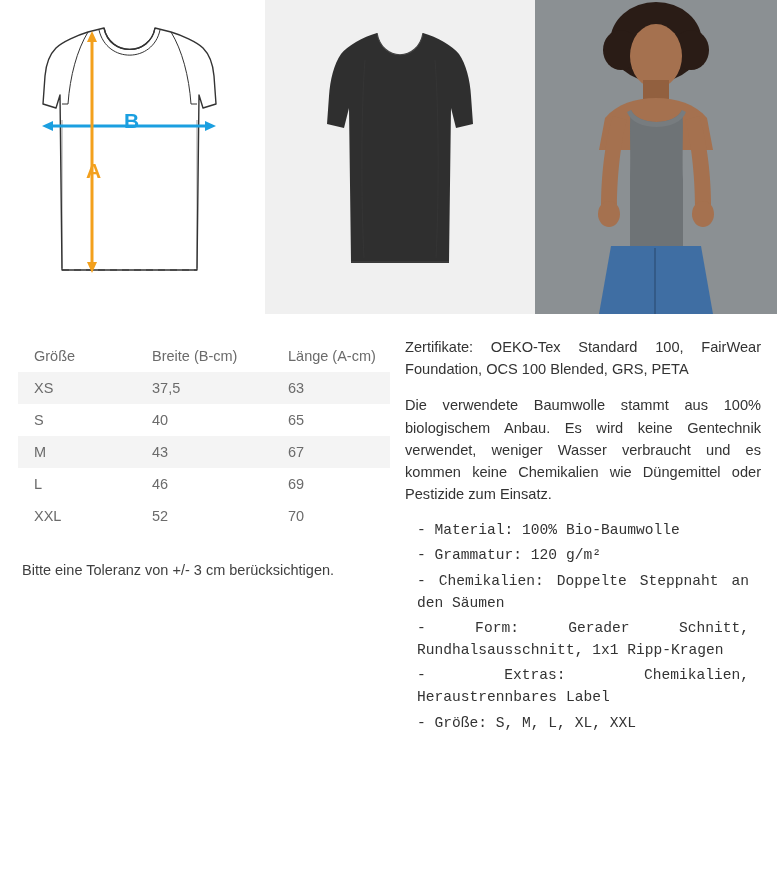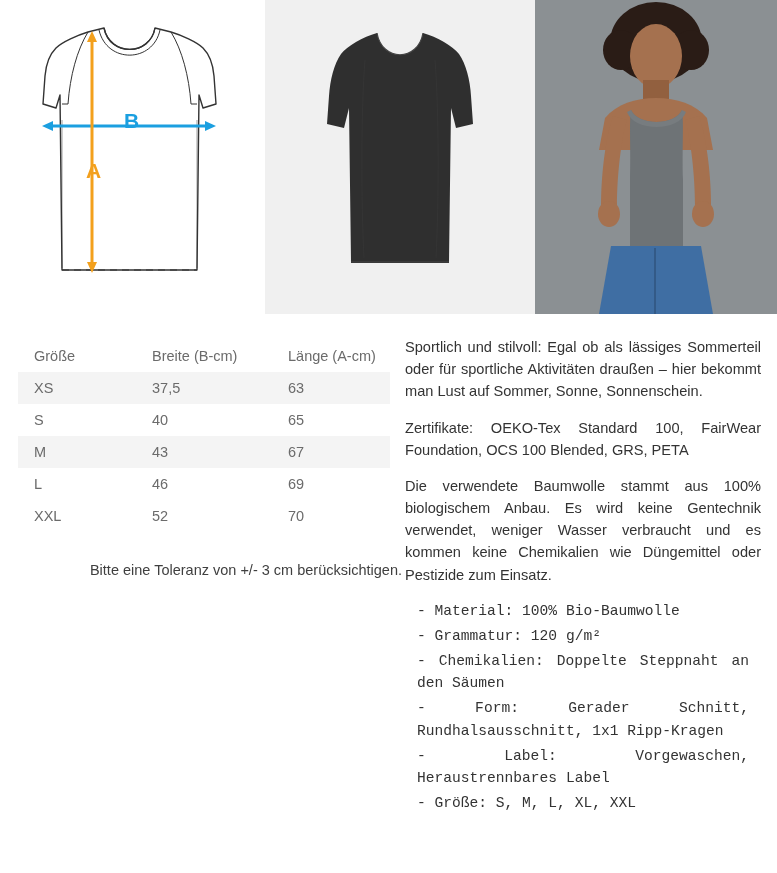--- a/index.html
+++ b/index.html
@@ -75,21 +75,21 @@
   .size-table tbody tr.even { background: #ffffff; }
   .size-table thead tr { background: #ffffff; }
 
   .tolerance {
     position: absolute;
     left: 22px;
     top: 248px;
     width: 380px;
     font-size: 14.5px;
     color: #3f3f3f;
-    text-align: right;
+    text-align: left;
   }
 
   
   .right-col {
     position: absolute;
     left: 405px;
     top: 22px;
     width: 356px;
     font-size: 14.6px;
     line-height: 1.52;
@@ -227,27 +227,26 @@
           <td>XXL</td>
           <td>52</td>
           <td>70</td>
         </tr>
       </tbody>
     </table>
 
     <div class="tolerance">Bitte eine Toleranz von +/- 3 cm berücksichtigen.</div>
 
     <div class="right-col">
-      <p>Sportlich und stilvoll: Egal ob als lässiges Sommerteil oder für sportliche Aktivitäten draußen – hier bekommt man Lust auf Sommer, Sonne, Sonnenschein.</p>
       <p>Zertifikate: OEKO-Tex Standard 100, FairWear Foundation, OCS 100 Blended, GRS, PETA</p>
       <p>Die verwendete Baumwolle stammt aus 100% biologischem Anbau. Es wird keine Gentechnik verwendet, weniger Wasser verbraucht und es kommen keine Chemikalien wie Düngemittel oder Pestizide zum Einsatz.</p>
       <ul>
         <li>- Material: 100% Bio-Baumwolle</li>
         <li>- Grammatur: 120 g/m²</li>
         <li>- Chemikalien: Doppelte Steppnaht an den Säumen</li>
         <li>- Form: Gerader Schnitt, Rundhalsausschnitt, 1x1 Ripp-Kragen</li>
-        <li>- Label: Vorgewaschen, Heraustrennbares Label</li>
+        <li>- Extras: Chemikalien, Heraustrennbares Label</li>
         <li>- Größe: S, M, L, XL, XXL</li>
       </ul>
     </div>
 
   </div>
 </div>
 
 </body></html>

